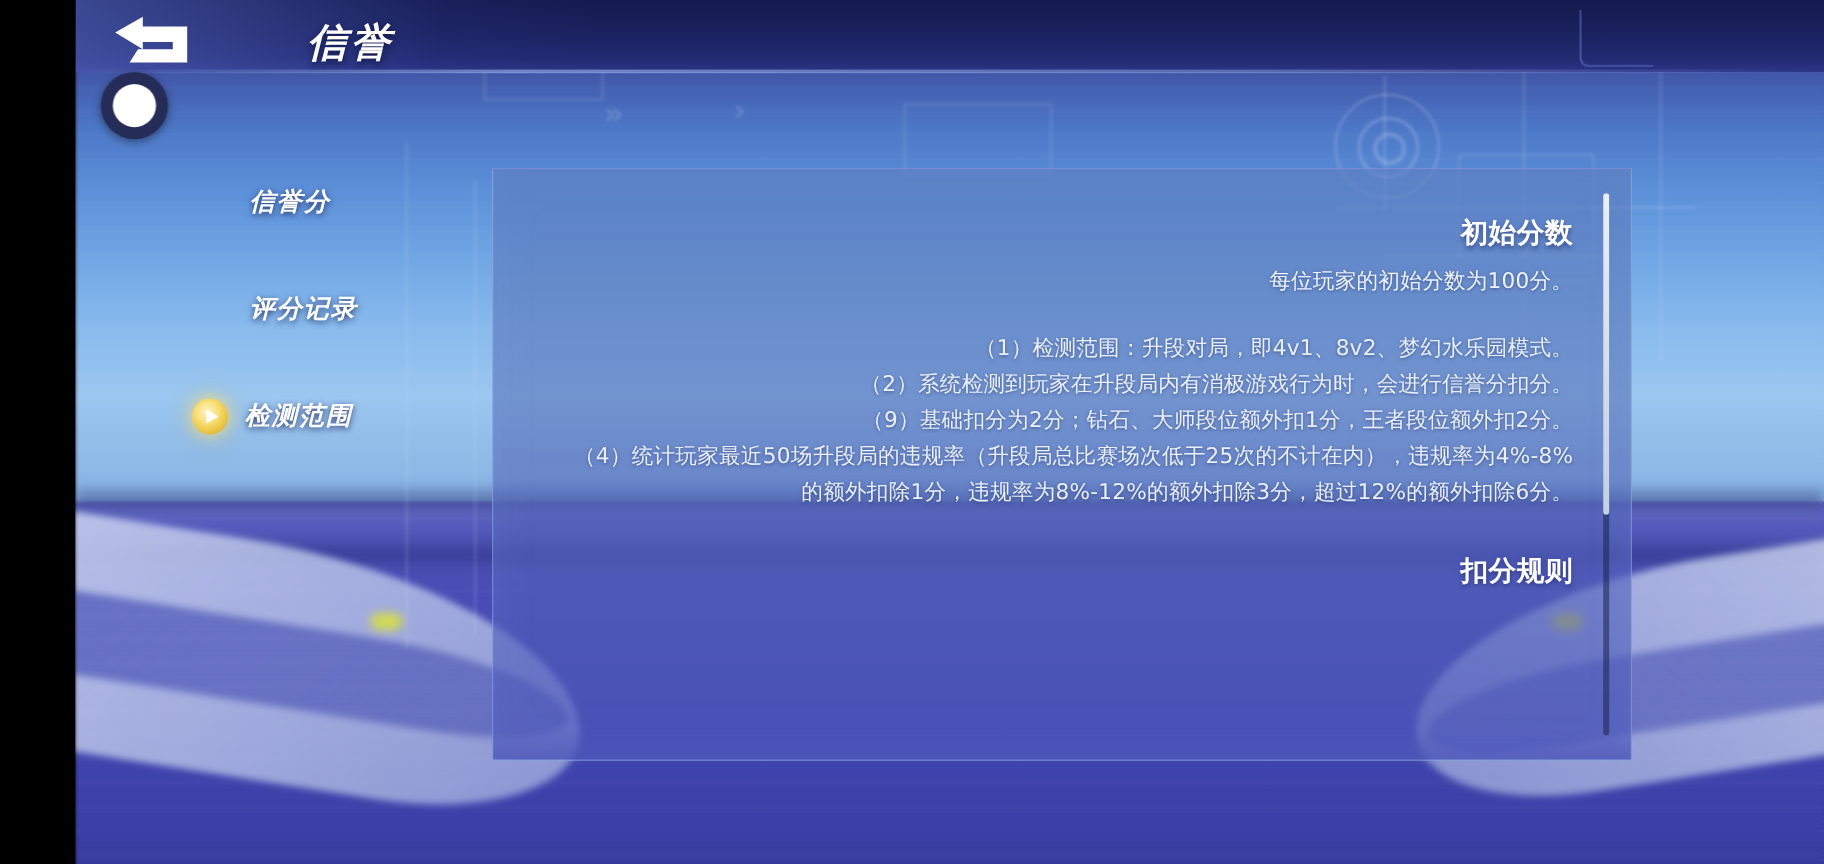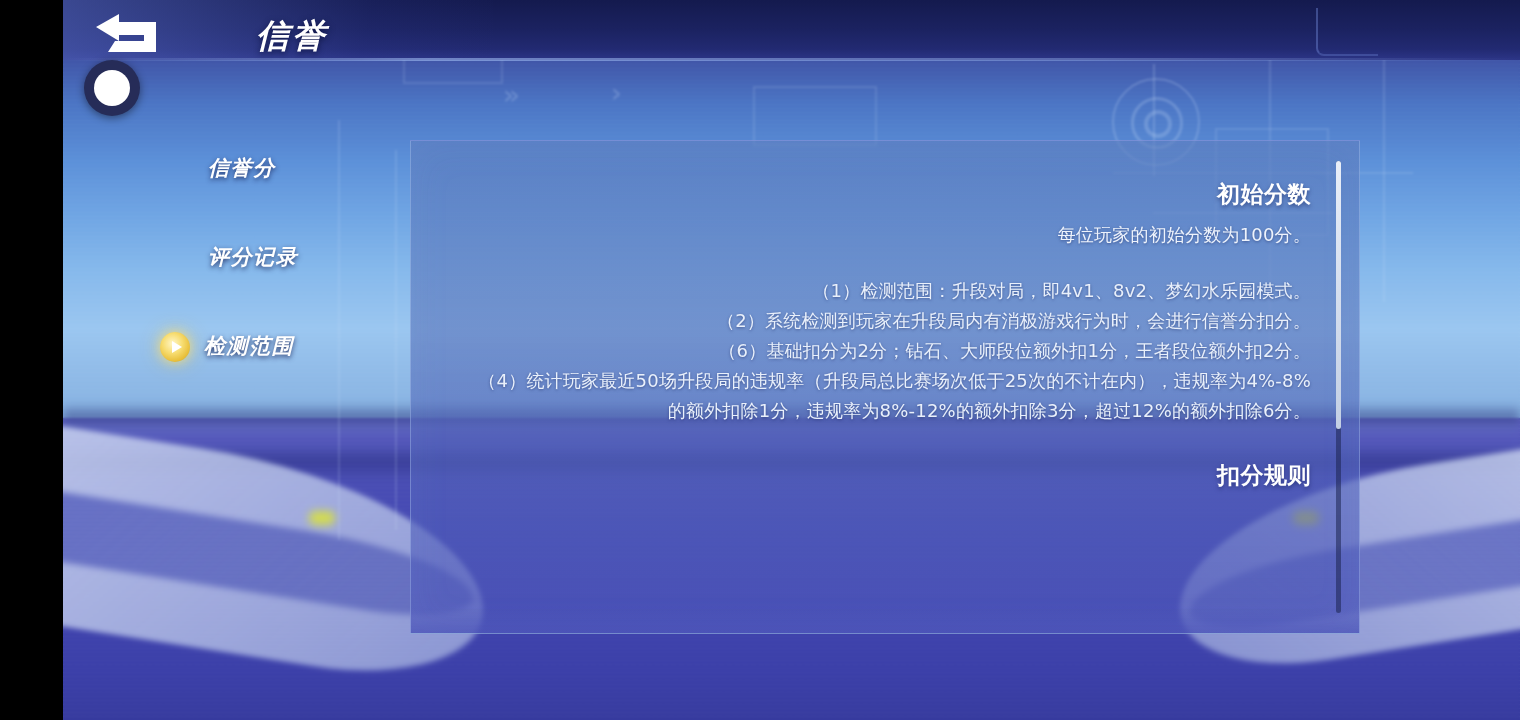--- a/index.html
+++ b/index.html
@@ -396,21 +396,21 @@
     <div class="panel-inner">
 
       <div class="sec">
         <div class="sec-title">初始分数</div>
         <div class="sec-line sec-body">每位玩家的初始分数为100分。</div>
       </div>
 
       <div class="sec gap-big">
         <div class="sec-line indent">（1）检测范围：升段对局，即4v1、8v2、梦幻水乐园模式。</div>
         <div class="sec-line indent">（2）系统检测到玩家在升段局内有消极游戏行为时，会进行信誉分扣分。</div>
-        <div class="sec-line indent">（6）基础扣分为2分；钻石、大师段位额外扣1分，王者段位额外扣2分。</div>
+        <div class="sec-line indent">（9）基础扣分为2分；钻石、大师段位额外扣1分，王者段位额外扣2分。</div>
         <div class="sec-line indent">（4）统计玩家最近50场升段局的违规率（升段局总比赛场次低于25次的不计在内），违规率为4%-8%的额外扣除1分，违规率为8%-12%的额外扣除3分，超过12%的额外扣除6分。</div>
       </div>
 
       <div class="sec gap-big">
         <div class="sec-title">扣分规则</div>
       </div>
 
     </div>
 
     <div class="panel-fade-bottom"></div>

